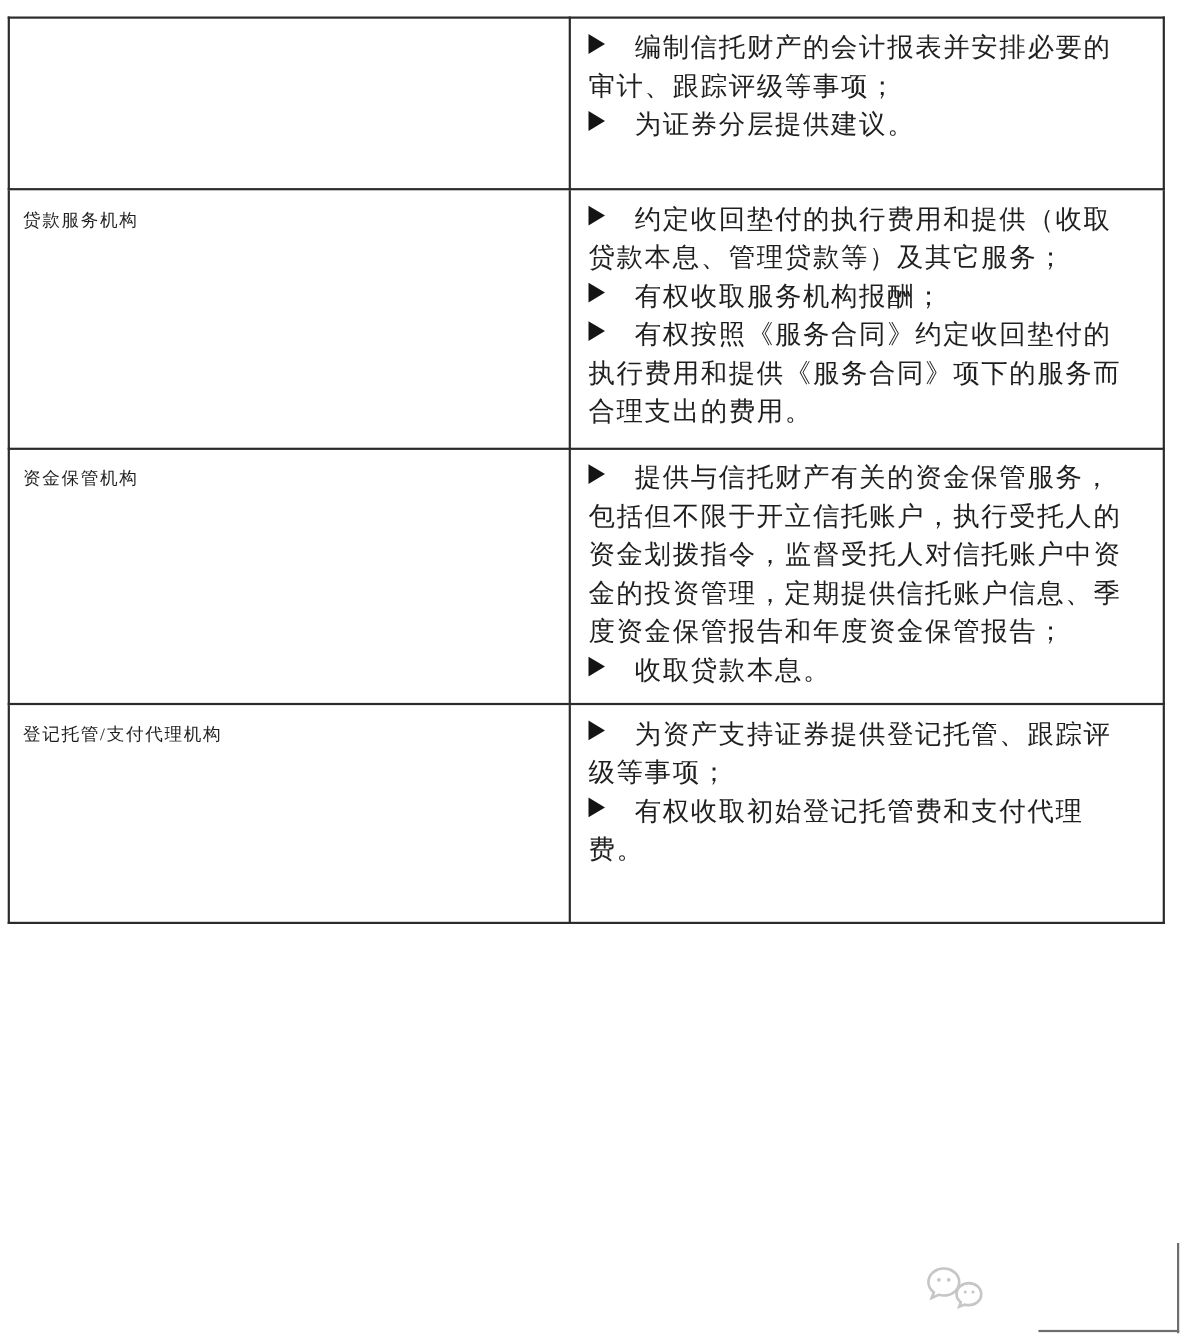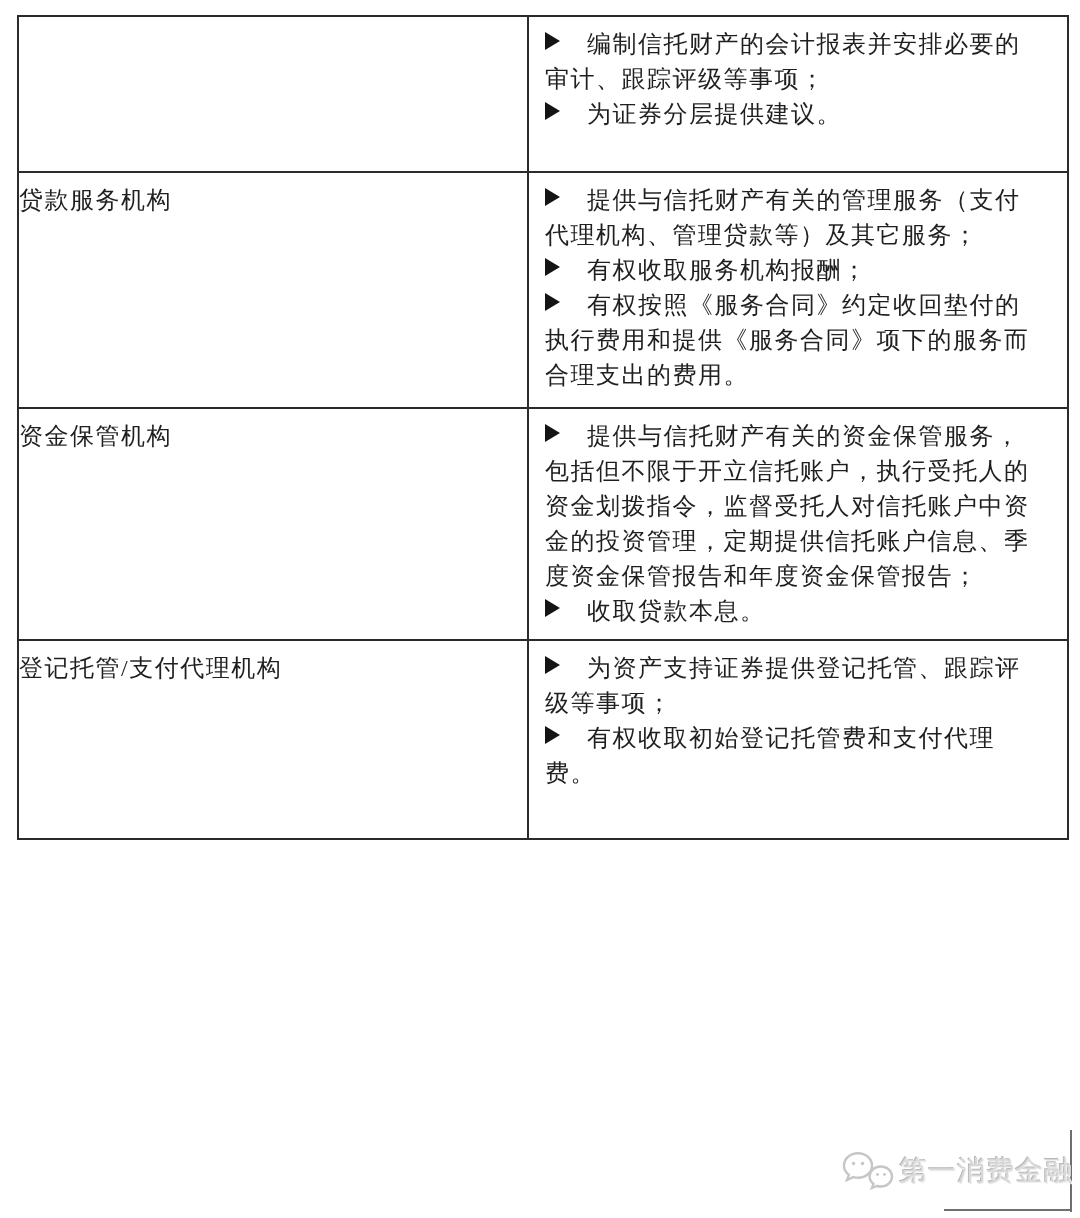--- a/index.html
+++ b/index.html
@@ -5,39 +5,39 @@
   html,body{margin:0;padding:0;background:#ffffff;}
   .page{
     position:relative;
     width:1080px;height:1218px;
     background:#ffffff;
     overflow:hidden;
     font-family:"Liberation Serif","DejaVu Serif",serif;
     color:#1f1f1f;
   }
   table.roles{
-    position:absolute;left:17px;top:15px;
+    position:absolute;left:7px;top:15px;
     width:1050px;
     border-collapse:collapse;
     table-layout:fixed;
   }
   table.roles td{
     border:2px solid #2b2b2b;
     vertical-align:top;
     background:#ffffff;
   }
   tbody tr:nth-child(1){height:156px;}
   tbody tr:nth-child(2){height:236px;}
-  tbody tr:nth-child(3){height:168px;}
+  tbody tr:nth-child(3){height:168px;font-family:Liberation Mono, monospace;}
   tbody tr:nth-child(4){height:199px;}
   tbody tr:nth-child(5){height:152px;}
   tbody tr:nth-child(6){height:196px;}
   td.role-cell{
-    padding:10px 0;
-    font-size:24px;
+    padding:10px 12px;
+    font-size:16px;
     letter-spacing:1.5px;
     line-height:35px;
     margin-left:20px;
   }
   td.duties-cell{
     padding:10px 24px 10px 16px;
   }
   p.duty{
     margin:0;
     font-size:24px;
@@ -96,21 +96,21 @@
     <td class="duties-cell">
             <p class="duty"><span class="bullet"></span><span>编制信托财产的会计报表并安排必要的审计、跟踪评级等事项；</span></p>
             <p class="duty"><span class="bullet"></span><span>为证券分层提供建议。</span></p>
           </td>
   </tr>
         <tr>
     <td class="role-cell">
       <span>贷款服务机构</span>
     </td>
     <td class="duties-cell">
-            <p class="duty"><span class="bullet"></span><span>提供与信托财产有关的管理服务（支付代理机构、管理贷款等）及其它服务；</span></p>
+            <p class="duty"><span class="bullet"></span><span>约定收回垫付的执行费用和提供（收取贷款本息、管理贷款等）及其它服务；</span></p>
             <p class="duty"><span class="bullet"></span><span>有权收取服务机构报酬；</span></p>
             <p class="duty"><span class="bullet"></span><span>有权按照《服务合同》约定收回垫付的执行费用和提供《服务合同》项下的服务而合理支出的费用。</span></p>
           </td>
   </tr>
         <tr>
     <td class="role-cell">
       <span>资金保管机构</span>
     </td>
     <td class="duties-cell">
             <p class="duty"><span class="bullet"></span><span>提供与信托财产有关的资金保管服务，包括但不限于开立信托账户，执行受托人的资金划拨指令，监督受托人对信托账户中资金的投资管理，定期提供信托账户信息、季度资金保管报告和年度资金保管报告；</span></p>
@@ -138,16 +138,15 @@
         <path d="M30 15.5c0 7-6.3 12.2-14 12.2-1.6 0-3.2-.22-4.7-.62L5 30l1.9-5.1C4 22.7 2 19.4 2 15.5 2 8.5 8.3 3.2 16 3.2s14 5.3 14 12.3z"></path>
         <path d="M50 26.5c0 5.6-5 10-11.2 10-1.3 0-2.6-.18-3.8-.5L30 38l1.5-4.1c-2.3-1.8-3.9-4.4-3.9-7.4 0-5.6 5-10 11.2-10S50 20.9 50 26.5z"></path>
       </g>
       <g fill="#c6c6c6">
         <circle cx="11.5" cy="13.5" r="1.7"></circle>
         <circle cx="20.5" cy="13.5" r="1.7"></circle>
         <circle cx="35.5" cy="24.5" r="1.4"></circle>
         <circle cx="42.5" cy="24.5" r="1.4"></circle>
       </g>
     </svg>
-    <span class="wm-text">第一消费金融</span>
   </div>
 
 </div>
 
 </body></html>

